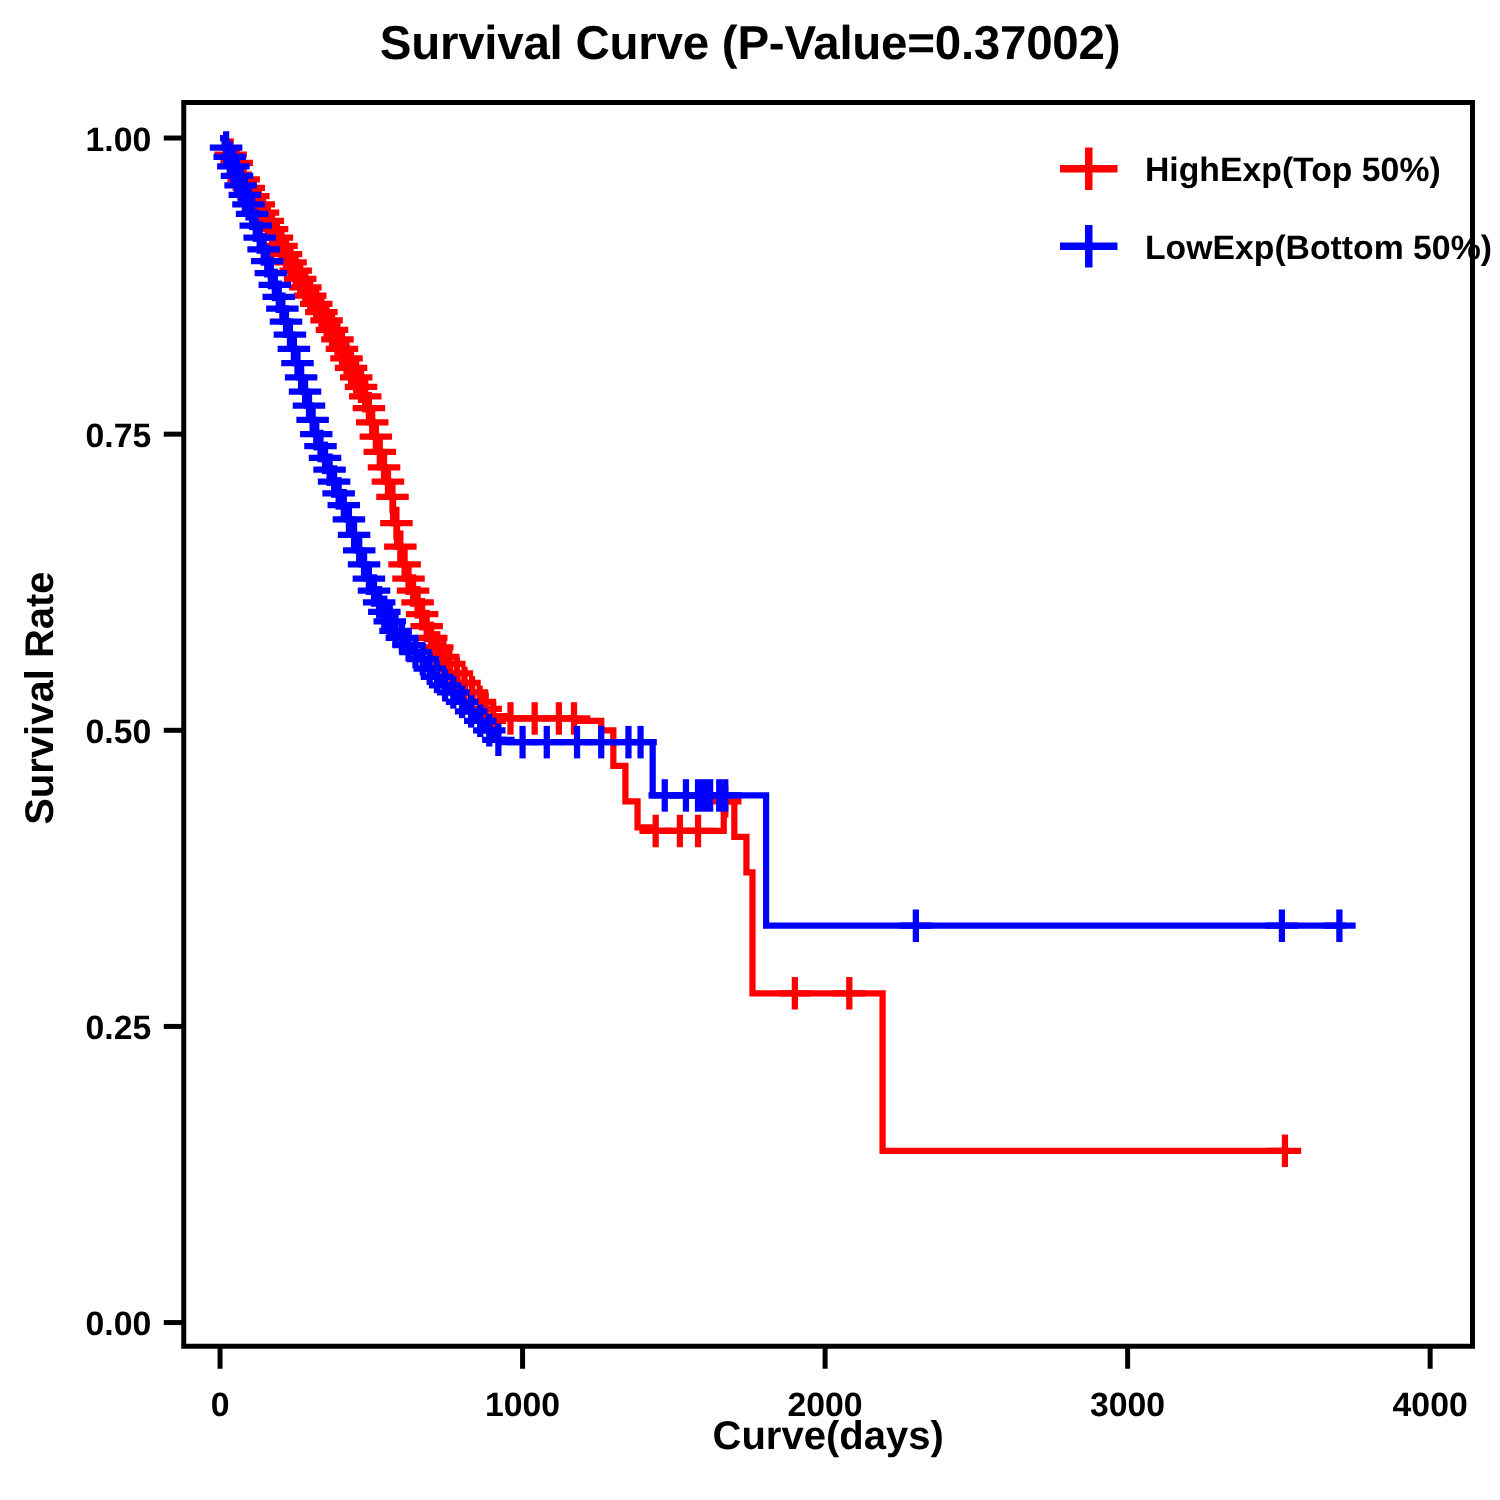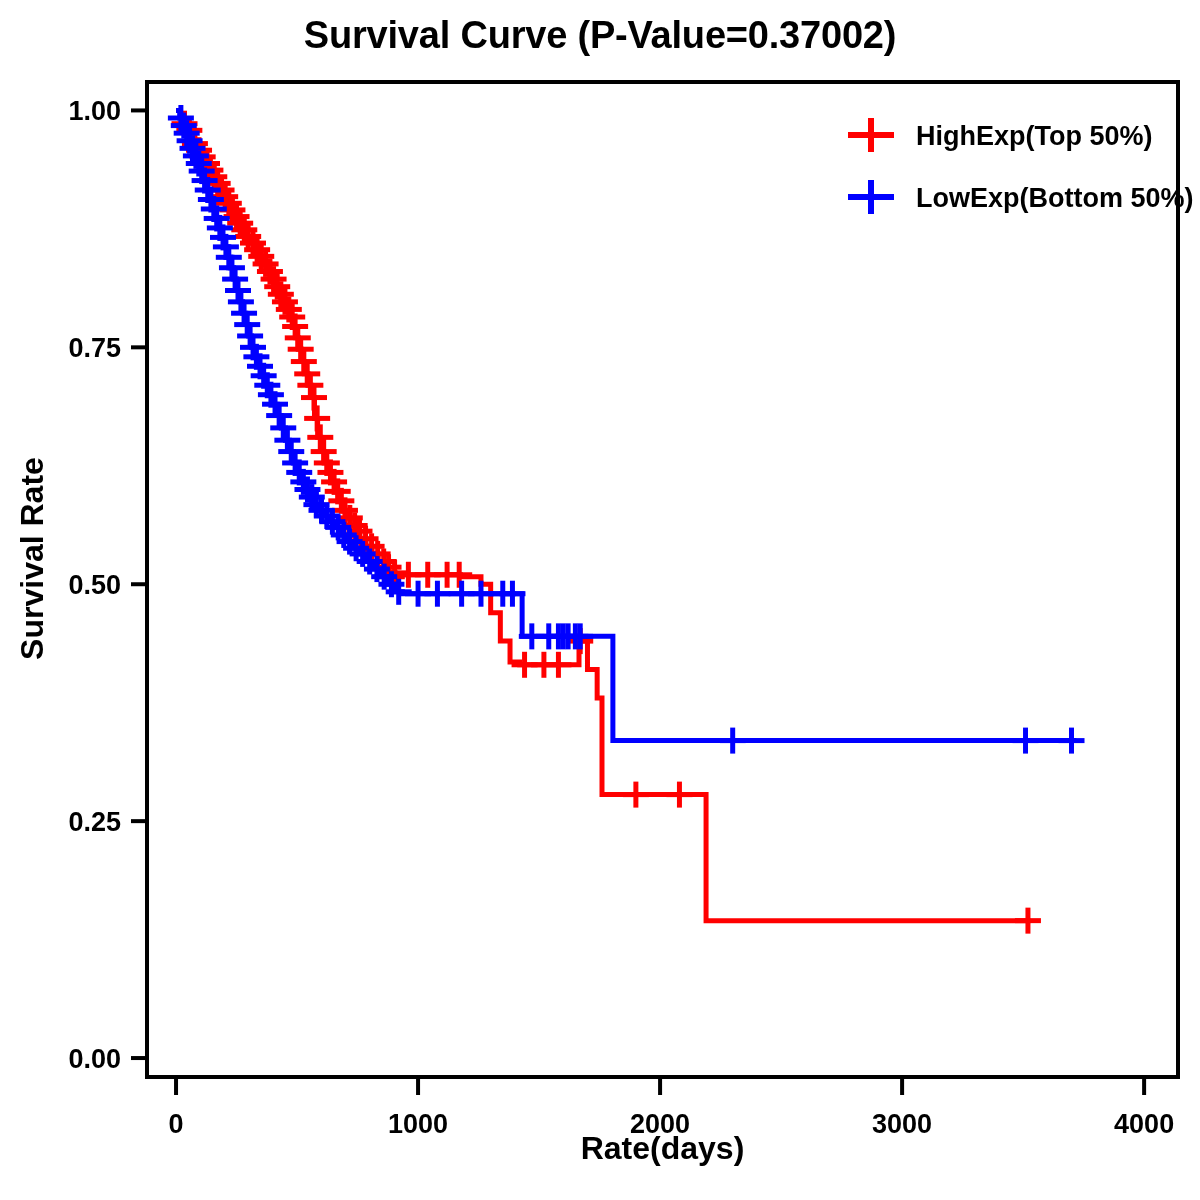--- a/index.html
+++ b/index.html
@@ -73,21 +73,21 @@
 </style>
 </head>
 <body>
 
 <div id="figure">
 
   <div id="chart-title">Survival Curve (P-Value=0.37002)</div>
 
   <div id="y-axis-label">Survival Rate</div>
 
-  <div id="x-axis-label">Rate(days)</div>
+  <div id="x-axis-label">Curve(days)</div>
 
   <svg id="plot-svg" width="1200" height="1200">
     <g id="plot-frame">
       <rect x="147" y="82" width="1031" height="995" fill="none" stroke="#000000" stroke-width="4"></rect>
     </g>
     <g id="y-ticks">
         <line x1="131" y1="1058.047619047619" x2="147" y2="1058.047619047619" stroke="#000000" stroke-width="4"></line>
         <text x="121" y="1068.047619047619" text-anchor="end" class="tick-text">0.00</text>
         <line x1="131" y1="821.1428571428571" x2="147" y2="821.1428571428571" stroke="#000000" stroke-width="4"></line>
         <text x="121" y="831.1428571428571" text-anchor="end" class="tick-text">0.25</text>

